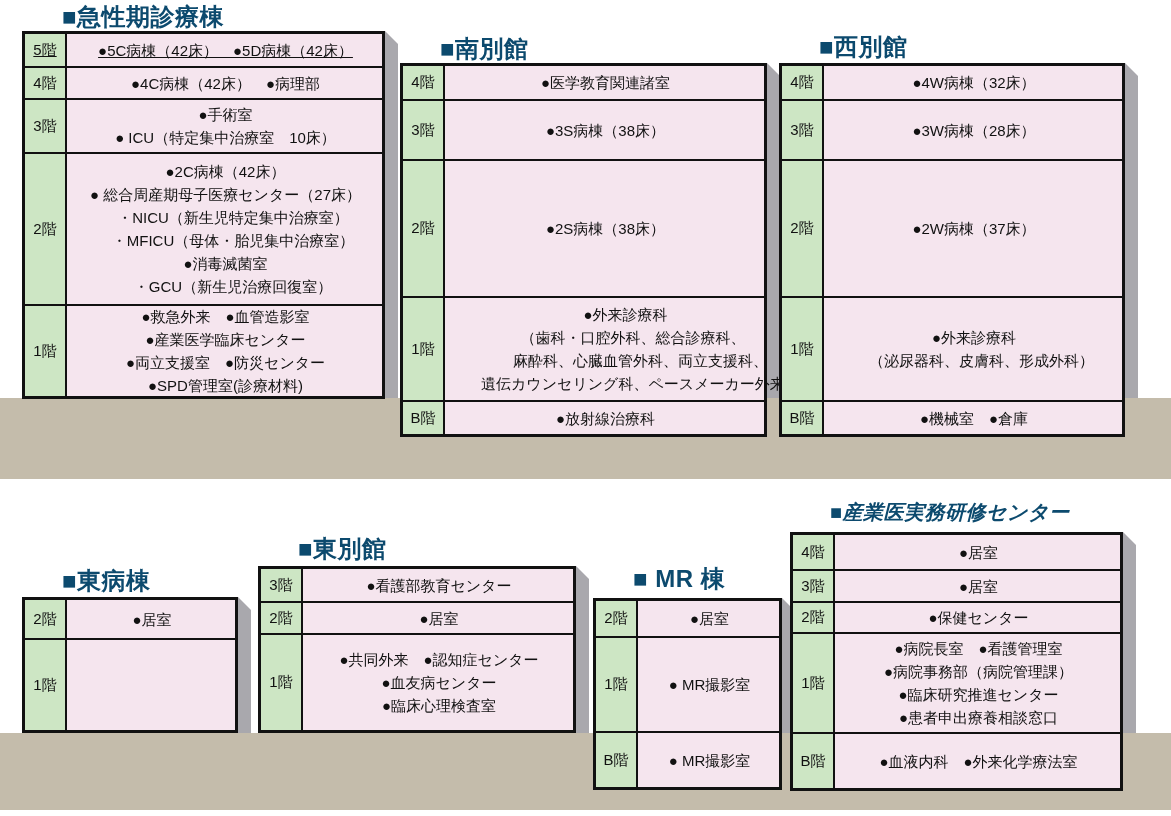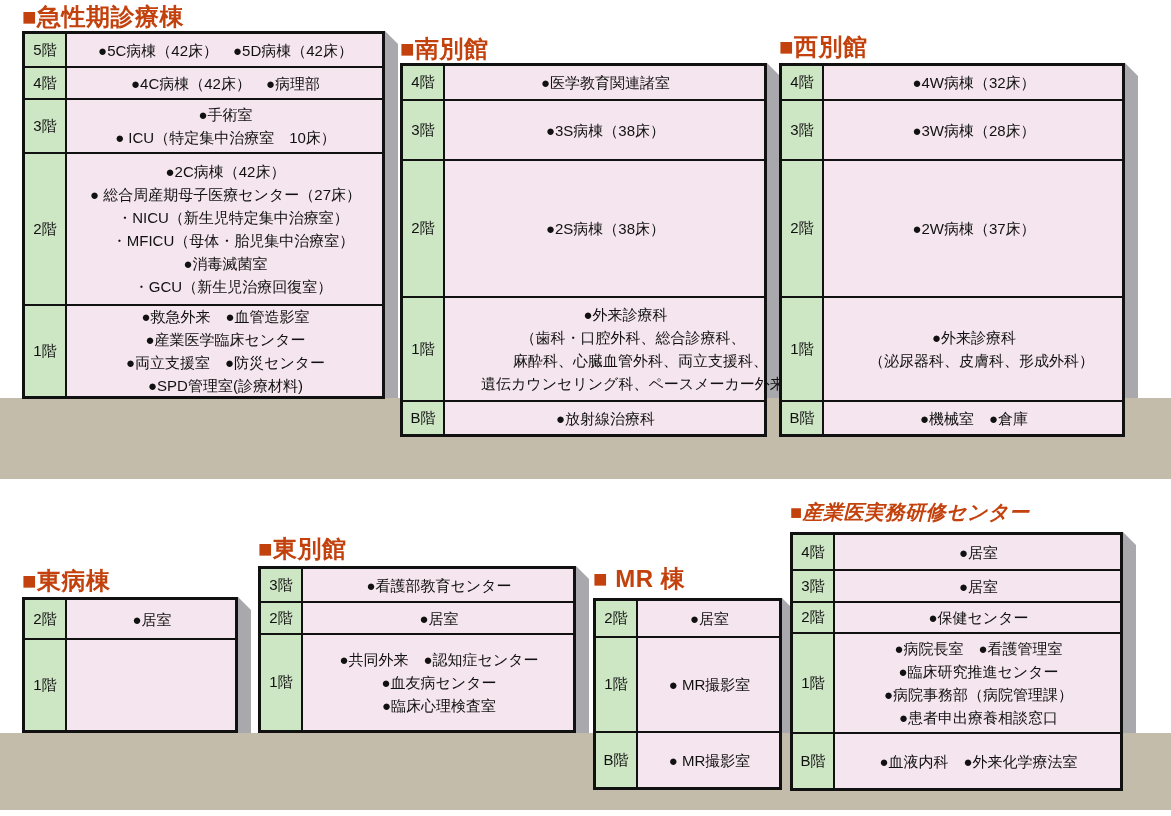--- a/index.html
+++ b/index.html
@@ -21,21 +21,22 @@
   .shadow-layer{position:absolute;left:0;top:0;width:100%;height:100%;z-index:1;}
   .bshadow{
     position:absolute;
     background:var(--shadow,#a9a8ad);
   }
   .btitle{
     position:absolute;z-index:3;
     font-size:24px;font-weight:900;
     letter-spacing:0.5px;
     white-space:nowrap;
-    color:#c2410c;
+    color:#0c4a6e;
+    margin-left:40px;
   }
   .btitle.small{font-size:20px;font-style:italic;}
   .btable{
     position:absolute;z-index:3;
     box-sizing:border-box;
     border:3px solid #111;
     background:var(--pink,#f5e5ee);
     display:flex;flex-direction:column;
   }
   .frow{
@@ -72,21 +73,21 @@
       <div class="bshadow" style="left: 779px; top: 63px; width: 359px; height: 387px; clip-path: polygon(0px 0px, calc(100% - 13px) 0px, 100% 13px, 100% 100%, 13px 100%, 0px calc(100% - 13px));"></div>
       <div class="bshadow" style="left: 22px; top: 597px; width: 229px; height: 149px; clip-path: polygon(0px 0px, calc(100% - 13px) 0px, 100% 13px, 100% 100%, 13px 100%, 0px calc(100% - 13px));"></div>
       <div class="bshadow" style="left: 258px; top: 566px; width: 331px; height: 180px; clip-path: polygon(0px 0px, calc(100% - 13px) 0px, 100% 13px, 100% 100%, 13px 100%, 0px calc(100% - 13px));"></div>
       <div class="bshadow" style="left: 593px; top: 598px; width: 202px; height: 205px; clip-path: polygon(0px 0px, calc(100% - 13px) 0px, 100% 13px, 100% 100%, 13px 100%, 0px calc(100% - 13px));"></div>
       <div class="bshadow" style="left: 790px; top: 532px; width: 346px; height: 272px; clip-path: polygon(0px 0px, calc(100% - 13px) 0px, 100% 13px, 100% 100%, 13px 100%, 0px calc(100% - 13px));"></div>
     </div>
   <div class="ground ground-top"></div>
   <div class="ground ground-bottom"></div>
 <div class="btitle" style="left: 22px; top: 1px;">■急性期診療棟</div>
     <div class="btable" style="left: 22px; top: 31px; width: 363px; height: 368px;">
-      <div class="frow" style="height: 32px;">
+      <div class="frow" style="height: 32px; text-decoration: underline;">
         <div class="fcell">5階</div>
         <div class="ccell">
           <div class="cline">●5C病棟（42床）　●5D病棟（42床）</div>
         </div>
       </div>
       <div class="frow" style="height: 32px;">
         <div class="fcell">4階</div>
         <div class="ccell">
           <div class="cline">●4C病棟（42床）　●病理部</div>
         </div>
@@ -265,22 +266,22 @@
       <div class="frow" style="height: 31px;">
         <div class="fcell">2階</div>
         <div class="ccell">
           <div class="cline">●保健センター</div>
         </div>
       </div>
       <div class="frow" style="height: 100px;">
         <div class="fcell">1階</div>
         <div class="ccell">
           <div class="cline">●病院長室　●看護管理室</div>
+          <div class="cline">●病院事務部（病院管理課）</div>
           <div class="cline">●臨床研究推進センター</div>
-          <div class="cline">●病院事務部（病院管理課）</div>
           <div class="cline">●患者申出療養相談窓口</div>
         </div>
       </div>
       <div class="frow" style="height: 56px;">
         <div class="fcell">B階</div>
         <div class="ccell">
           <div class="cline">●血液内科　●外来化学療法室</div>
         </div>
       </div>
     </div>

